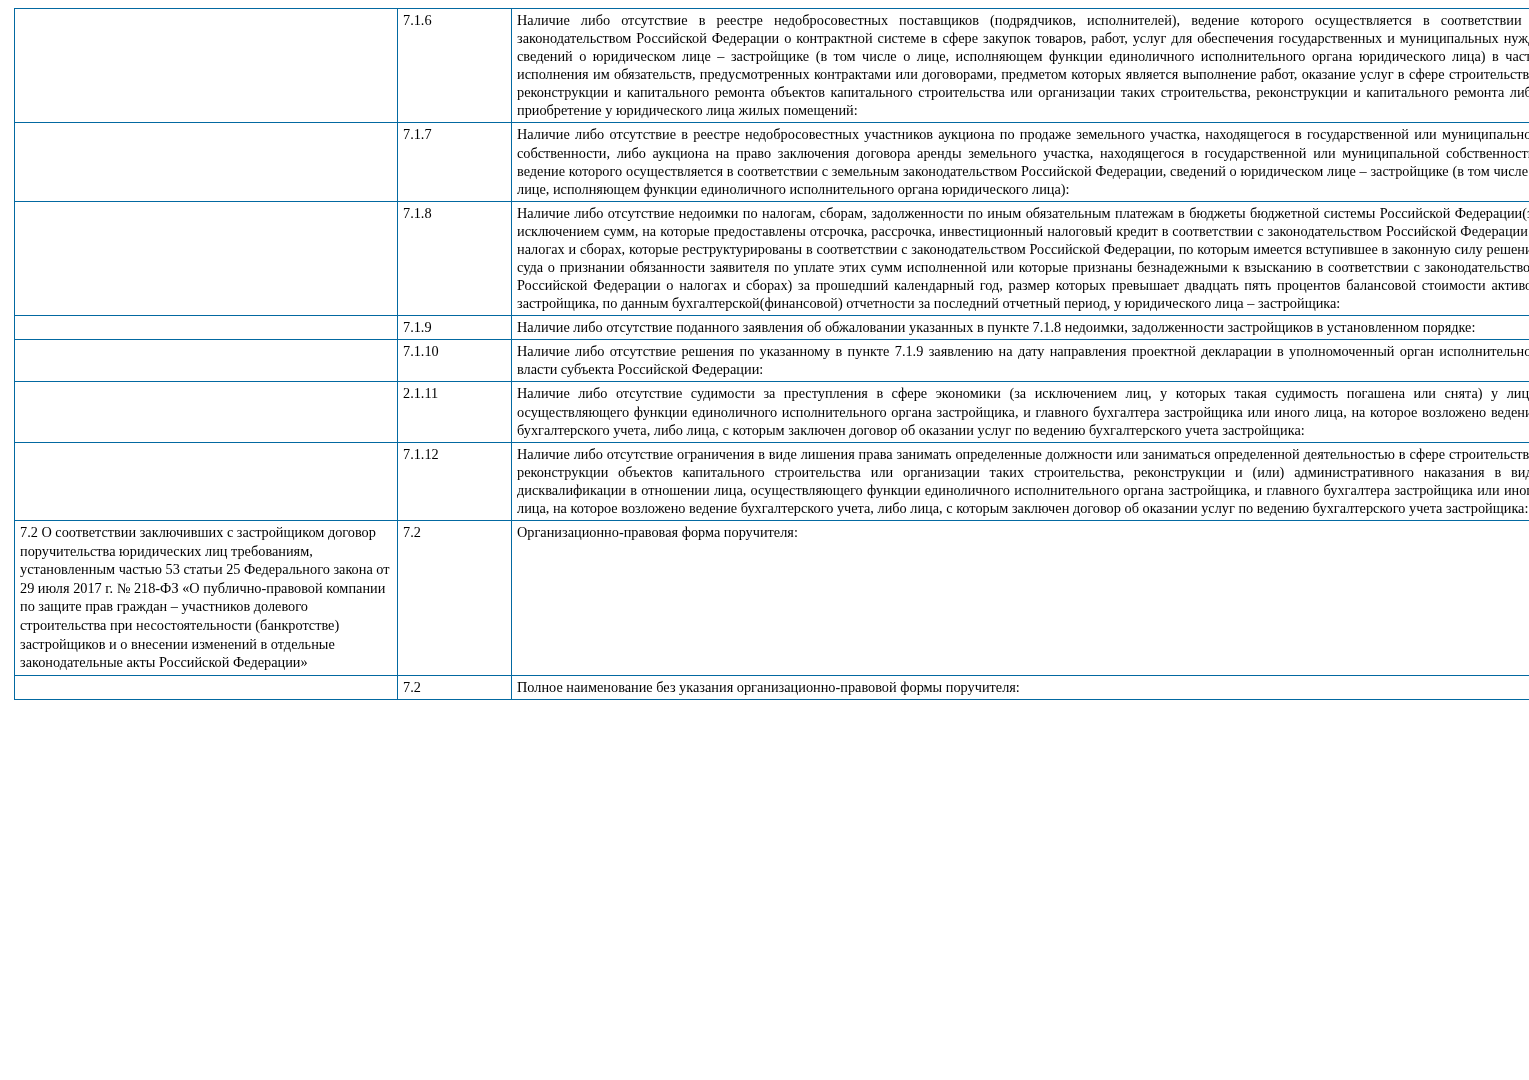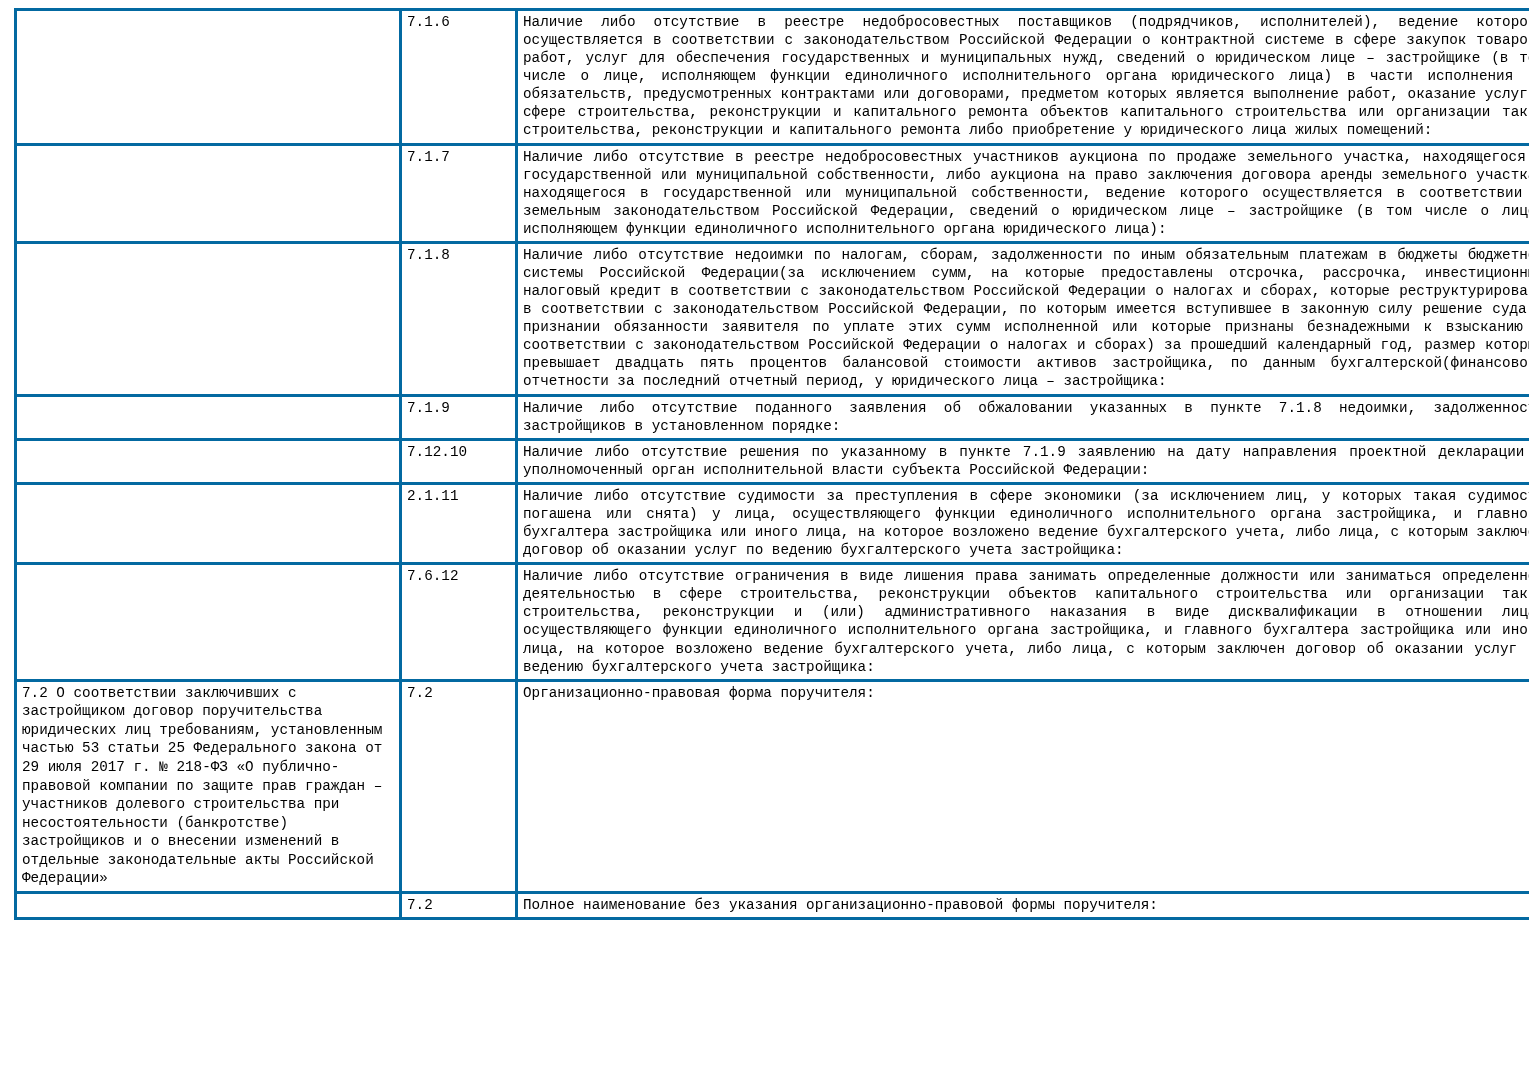--- a/index.html
+++ b/index.html
@@ -17,26 +17,26 @@
     box-sizing: border-box;
     padding: 8px 10px 0 14px;
     background: #ffffff;
   }
   table.doc-table {
     border-collapse: collapse;
     width: 1505px;
     table-layout: fixed;
   }
   table.doc-table td {
-    border: 3px solid #0369a1;
+    border: 1px solid #0369a1;
     vertical-align: top;
     padding: 2px 4px 3px 5px;
     font-size: 14.3px;
     line-height: 1.265;
-    font-family: Liberation Mono, monospace;
+    font-family: Liberation Serif, serif;
     word-wrap: break-word;
   }
   td.col-left {
     width: 373px;
   }
   td.col-num {
     width: 104px;
   }
   td.col-text {
     width: 1022px;
@@ -107,21 +107,21 @@
         <td class="col-text">
           <span class="cell-text">Наличие либо отсутствие поданного заявления об обжаловании указанных в пункте 7.1.8 недоимки, задолженности застройщиков в установленном порядке:</span>
         </td>
       </tr>
 
       <tr>
         <td class="col-left">
           <span class="left-block"></span>
         </td>
         <td class="col-num">
-          <span>7.12.10</span>
+          <span>7.1.10</span>
         </td>
         <td class="col-text">
           <span class="cell-text">Наличие либо отсутствие решения по указанному в пункте 7.1.9 заявлению на дату направления проектной декларации в уполномоченный орган исполнительной власти субъекта Российской Федерации:</span>
         </td>
       </tr>
 
       <tr>
         <td class="col-left">
           <span class="left-block"></span>
         </td>
@@ -131,21 +131,21 @@
         <td class="col-text">
           <span class="cell-text">Наличие либо отсутствие судимости за преступления в сфере экономики (за исключением лиц, у которых такая судимость погашена или снята) у лица, осуществляющего функции единоличного исполнительного органа застройщика, и главного бухгалтера застройщика или иного лица, на которое возложено ведение бухгалтерского учета, либо лица, с которым заключен договор об оказании услуг по ведению бухгалтерского учета застройщика:</span>
         </td>
       </tr>
 
       <tr>
         <td class="col-left">
           <span class="left-block"></span>
         </td>
         <td class="col-num mid">
-          <span>7.6.12</span>
+          <span>7.1.12</span>
         </td>
         <td class="col-text">
           <span class="cell-text">Наличие либо отсутствие ограничения в виде лишения права занимать определенные должности или заниматься определенной деятельностью в сфере строительства, реконструкции объектов капитального строительства или организации таких строительства, реконструкции и (или) административного наказания в виде дисквалификации в отношении лица, осуществляющего функции единоличного исполнительного органа застройщика, и главного бухгалтера застройщика или иного лица, на которое возложено ведение бухгалтерского учета, либо лица, с которым заключен договор об оказании услуг по ведению бухгалтерского учета застройщика:</span>
         </td>
       </tr>
 
       <tr>
         <td class="col-left">
           <span class="left-block">7.2 О соответствии заключивших с застройщиком договор поручительства юридических лиц требованиям, установленным частью 53 статьи 25 Федерального закона от 29 июля 2017 г. № 218-ФЗ «О публично-правовой компании по защите прав граждан – участников долевого строительства при несостоятельности (банкротстве) застройщиков и о внесении изменений в отдельные законодательные акты Российской Федерации»</span>
         </td>

